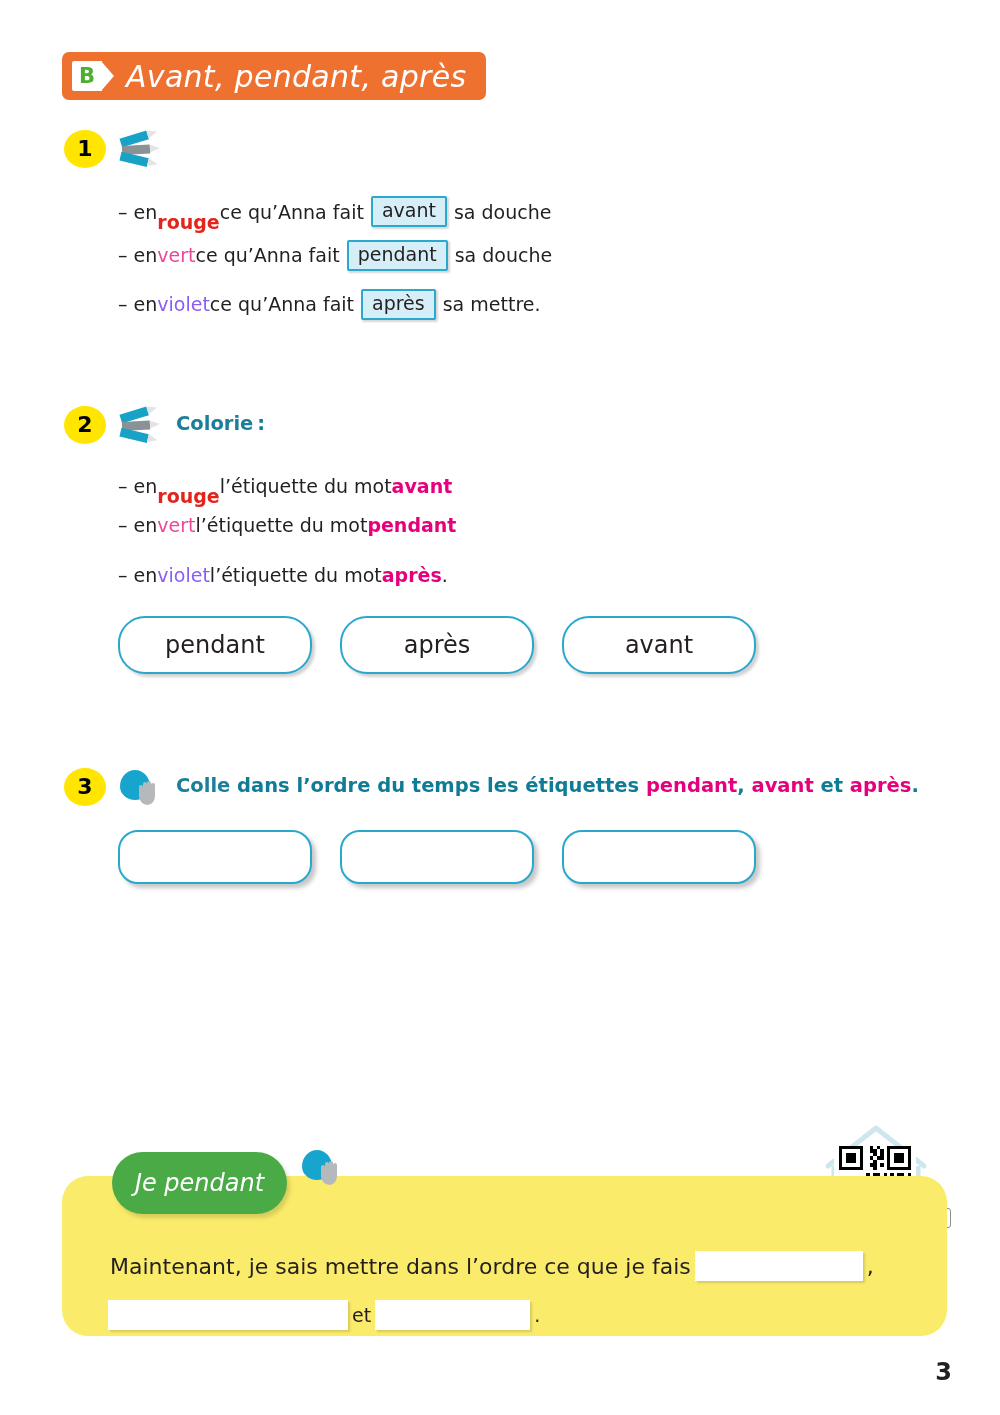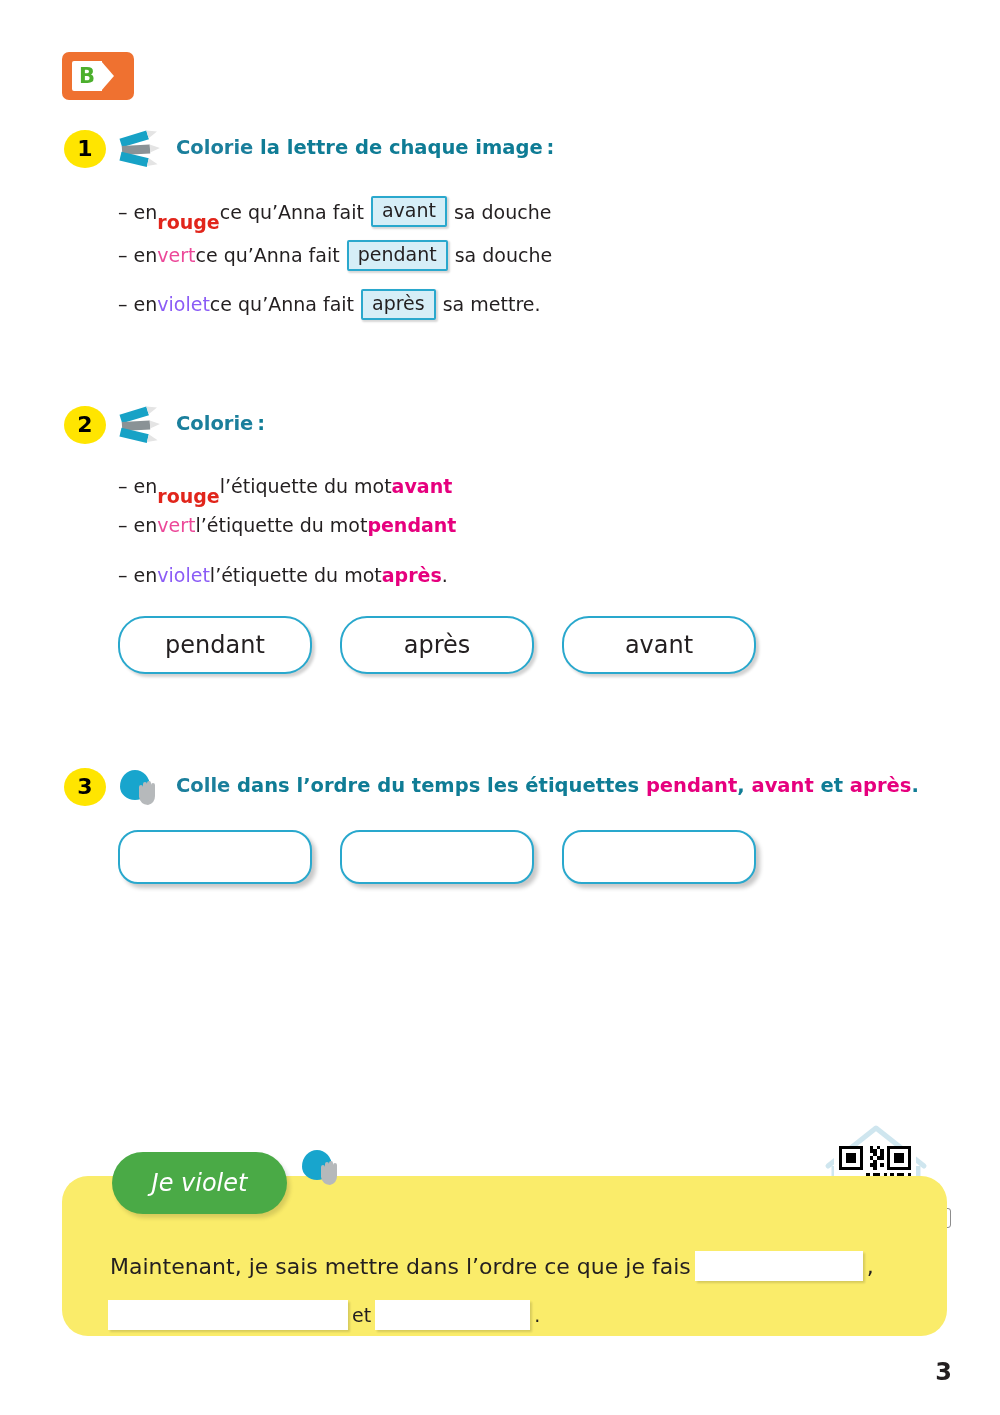--- a/index.html
+++ b/index.html
@@ -320,43 +320,41 @@
 </style>
 </head>
 <body>
 
 <div class="header-banner">
   <span class="letter-tag">
     <span class="tag-body"></span>
     <span class="tag-point"></span>
     <span class="tag-letter">B</span>
   </span>
+  <span class="header-title">Avant, pendant, après</span>
 </div>
 
 <div class="exercise" style="top:130px;">
   <div class="ex-head">
     <span class="num-badge">1</span>
     <span class="icon-slot">
       <span class="pencil-icon">
         <span class="pencil p1">
             <span class="body"></span>
             <span class="tip"></span>
           </span>
         <span class="pencil p2">
             <span class="body"></span>
             <span class="tip"></span>
           </span>
         <span class="pencil p3">
             <span class="body"></span>
             <span class="tip"></span>
           </span>
       </span>
-    </span>
-    <span class="instruction">
-      <span class="verb">Colorie</span><span class="rest"> la lettre de chaque image :</span>
     </span>
   </div>
 
   <div class="subline" style="left:118px; top:60px;">
     <span>–</span>&nbsp;
     <span>en </span>
     <span class="c-rouge">rouge</span>
     <span> ce qu’Anna fait</span>
     <span class="word-chip">avant</span>
     <span>sa douche</span>
@@ -578,21 +576,21 @@
   <svg class="cursor-arrow" viewBox="0 0 18 20">
     <path d="M1 1 L16 9 L9 10 L13 18 L10 19 L6 11 L1 15 Z" fill="#1a1a1a"></path>
   </svg>
   <div class="qr-link">
     <span>hatier-clic.fr</span>
       <span class="code-badge">22cpmag01</span>
   </div>
 </div>
 
 <div class="retiens-panel"></div>
-<div class="retiens-pill">Je violet</div>
+<div class="retiens-pill">Je pendant</div>
 <span class="retiens-glue">
   <span class="glue-icon">
     <span class="glue-drop"></span>
     <svg class="glue-hand" viewBox="0 0 24 26">
       <path d="M3 13 L3 7 Q3 5 5 5 Q7 5 7 7 L7 11 L7 4 Q7 2 9 2 Q11 2 11 4 L11 11 L11 3 Q11 1 13 1 Q15 1 15 3 L15 11 L15 5 Q15 3 17 3 Q19 3 19 5 L19 16 Q19 23 12 25 Q4 24 3 17 Z" fill="#b6b9bb"></path>
     </svg>
   </span>
 </span>
 
 <div class="retiens-text">

